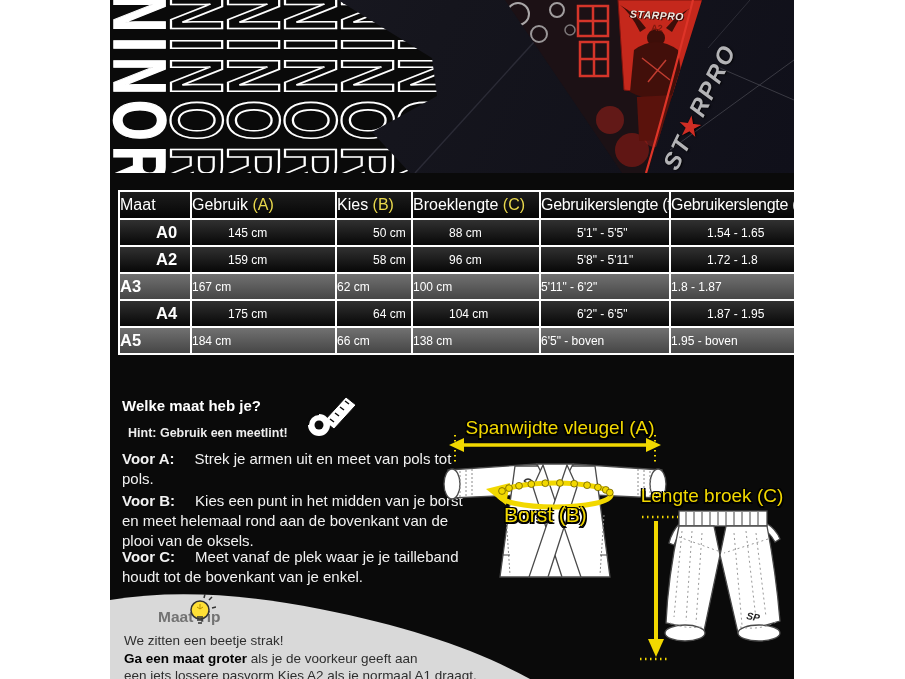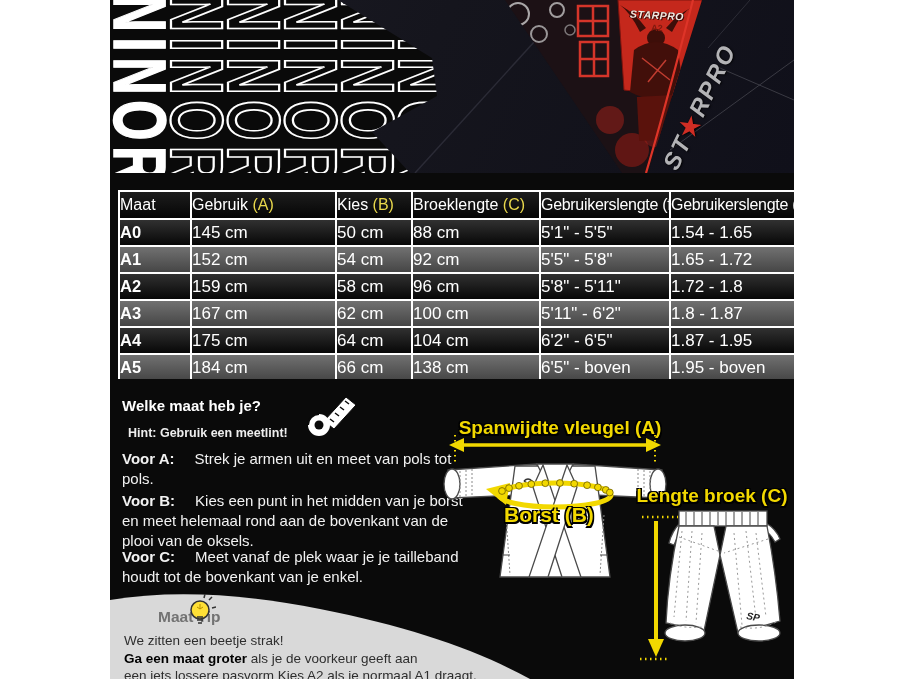--- a/index.html
+++ b/index.html
@@ -33,35 +33,35 @@
     font-size:24px;font-weight:bold;font-style:italic;letter-spacing:2px;color:#b3b3b6;
     text-shadow:0 1px 2px #000;white-space:nowrap;}
   .gi-logo .star{color:#cf2d24;font-style:normal;font-size:25px;}
 
   
   .sz-table{position:absolute;left:8px;top:173px;width:680px;border-collapse:collapse;
     table-layout:fixed;color:#fff;text-align:left;margin-top:17px;}
   .sz-table td,.sz-table th{border:2px solid #ffffff;padding:0;vertical-align:middle;overflow:hidden;white-space:nowrap;}
   .sz-table th{height:26px;font-weight:normal;font-size:16px;
     background:linear-gradient(180deg,#1d1d1d,#050505);}
-  .sz-table td{height:25px;font-size:17px;}
-  .sz-table tr.dark td{background:linear-gradient(180deg,#313131,#070707);}
+  .sz-table td{height:25px;font-size:12px;}
+  .sz-table tr.dark td{background:linear-gradient(180deg,#313131,#070707);padding-left:36px;}
   .sz-table tr.light td{background:linear-gradient(180deg,#717171,#464646);}
   .sz-table .maat{font-weight:bold;font-size:16.5px;}
   .hy{color:#e9d84c;}
   .h-small{font-size:13px;letter-spacing:-0.3px;}
 
   
   .guide{position:absolute;left:0;top:379px;width:684px;height:300px;background:#0a0a0a;color:#f2f2f2;}
   .g-title{position:absolute;left:12px;top:18px;font-size:15px;font-weight:bold;color:#fff;}
   .g-hint{position:absolute;left:12px;top:47px;font-size:12.5px;font-weight:bold;color:#eee;padding-left:6px;}
   .g-par{position:absolute;left:12px;width:348px;font-size:15px;line-height:1.32;color:#f2f2f2;}
   .g-par b{margin-right:20px;}
   .p-a{top:70px;} .p-b{top:112px;} .p-c{top:168px;}
-  .ylabel{position:absolute;font-size:19px;font-weight:bold;color:#f2d800;text-align:center;white-space:nowrap;
+  .ylabel{position:absolute;font-size:19px;font-weight:normal;color:#f2d800;text-align:center;white-space:nowrap;
     text-shadow:-1.5px -1.5px 0 #000,1.5px -1.5px 0 #000,-1.5px 1.5px 0 #000,1.5px 1.5px 0 #000,0 2px 0 #000;}
   .lab-a{left:336px;top:38px;width:228px;}
   .lab-b{left:394px;top:124px;font-size:21px;}
   .lab-c{left:520px;top:106px;width:164px;}
   .diag{position:absolute;}
   .band{position:absolute;left:0;bottom:0;width:684px;height:92px;}
   .tip-title{position:absolute;left:12px;top:229px;font-size:15.5px;font-weight:bold;color:#737373;margin-left:36px;}
   .tip-l1{position:absolute;left:14px;top:254px;font-size:13.5px;color:#2e2e2e;}
   .tip-l2{position:absolute;left:14px;top:272px;font-size:13.5px;color:#2e2e2e;}
   .tip-l2 b{color:#000;margin-top:28px;}
@@ -154,28 +154,20 @@
         <th class="h-small"><span>Gebruikerslengte (mtr)</span></th>
       </tr>
       <tr class="dark">
         <td class="maat">A0</td>
             <td>145 cm</td>
             <td>50 cm</td>
             <td>88 cm</td>
             <td>5'1" - 5'5"</td>
             <td>1.54 - 1.65</td>
       </tr>
-      <tr class="light">
-        <td class="maat">A1</td>
-            <td>152 cm</td>
-            <td>54 cm</td>
-            <td>92 cm</td>
-            <td>5'5" - 5'8"</td>
-            <td>1.65 - 1.72</td>
-      </tr>
       <tr class="dark">
         <td class="maat">A2</td>
             <td>159 cm</td>
             <td>58 cm</td>
             <td>96 cm</td>
             <td>5'8" - 5'11"</td>
             <td>1.72 - 1.8</td>
       </tr>
       <tr class="light">
         <td class="maat">A3</td>

